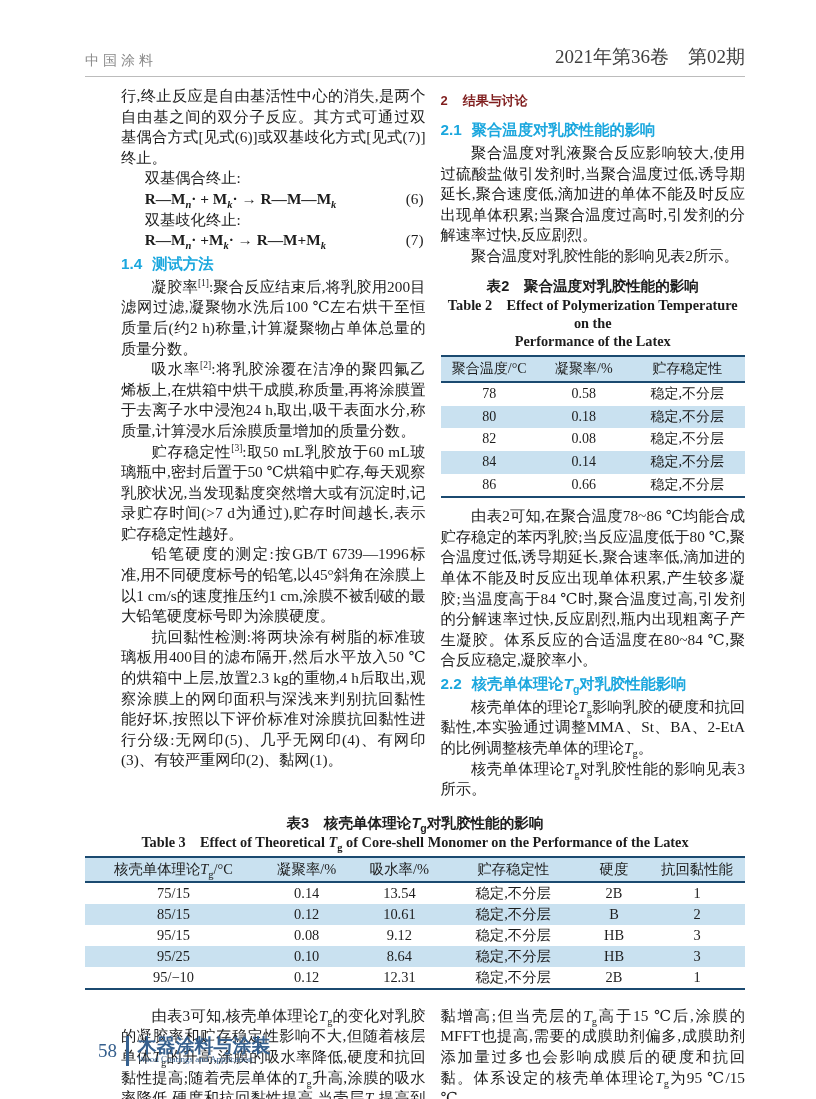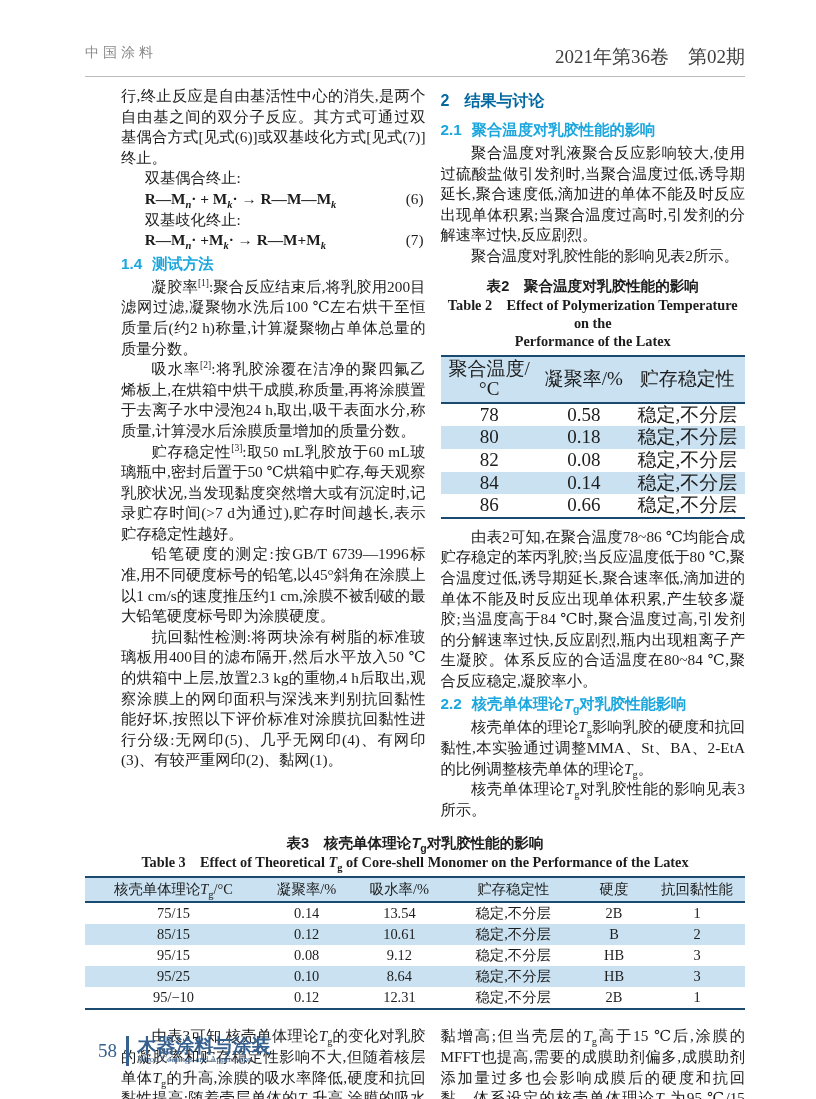--- a/index.html
+++ b/index.html
@@ -7,21 +7,21 @@
     position:relative;
     width:816px;height:1099px;
     background:#ffffff;
     overflow:hidden;
     font-family:"Liberation Serif","DejaVu Serif",serif;
     color:#1c1c1c;
   }
   
   .page-header{
     position:absolute;top:44px;left:85px;width:660px;
-    display:flex;justify-content:space-between;align-items:flex-start;
+    display:flex;justify-content:space-between;align-items:flex-end;
     border-bottom:1px solid #bcbcbc;
     padding-bottom:6px;
   }
   .journal-name{font-size:14px;color:#8a8a8a;letter-spacing:4px;}
   .issue-info{font-size:19px;color:#3e3e3e;}
   
   .main{position:absolute;top:86px;left:85px;width:660px;}
   .two-col{display:flex;gap:15px;margin-left:36px;}
   .col{width:322px;font-size:15.3px;line-height:20.6px;text-align:justify;}
   .para{text-indent:2em;margin:0;}
@@ -32,43 +32,43 @@
   .eq-label{padding-left:1.55em;}
   .eq-row{
     display:flex;justify-content:space-between;
     padding-left:1.55em;padding-right:2px;
     font-family:"Liberation Serif","DejaVu Serif",serif;
     font-weight:bold;
   }
   .eq-num{font-weight:normal;}
   
   .h2-sec{
-    color:#0369a1;font-family:"Liberation Sans","DejaVu Sans",sans-serif;
-    font-weight:bold;font-size:16px;line-height:26px;
+    color:#7f1d1d;font-family:"Liberation Sans","DejaVu Sans",sans-serif;
+    font-weight:bold;font-size:13px;line-height:26px;
     margin:2px 0 5px 0;text-align:left;text-indent:0;
   }
   .h2-sec .sec-num{margin-right:15px;}
   .h3-sec{
     color:#1ba7de;font-family:"Liberation Sans","DejaVu Sans",sans-serif;
     font-weight:bold;font-size:15.3px;line-height:21px;
     margin:2px 0 3px 0;text-align:left;text-indent:0;
   }
   .h3-sec .sec-num{margin-right:10px;}
   
   .tbl-title-cn{
     text-align:center;font-weight:bold;font-size:14.6px;line-height:19px;
     font-family:"Liberation Sans","DejaVu Sans",sans-serif;margin:0;text-indent:0;
   }
   .tbl-title-en{
     text-align:center;font-weight:bold;font-size:14.3px;line-height:18px;
     font-family:"Liberation Serif","DejaVu Serif",serif;margin:0;text-indent:0;
   }
   table.data-table{
     width:100%;border-collapse:collapse;table-layout:fixed;
-    font-size:19px;margin-top:5px;
+    font-size:14px;margin-top:5px;
     border-top:2.5px solid #1b4a70;border-bottom:2px solid #1b4a70;
   }
   table.data-table thead tr{background:#c9e1f0;border-bottom:2px solid #1b4a70;}
   table.data-table tbody tr:nth-child(even){background:#c9e1f0;}
   table.data-table th{font-weight:normal;padding:2px 1px;text-align:center;}
   table.data-table td{padding:1px 1px;text-align:center;}
   .table2-block{margin:10px 0 8px 0;}
   .table3-block{margin:14px 0 0 0;}
   .table3-block table.data-table{font-size:14.4px;}
   .t2 th:nth-child(1),.t2 td:nth-child(1){width:32%;}

